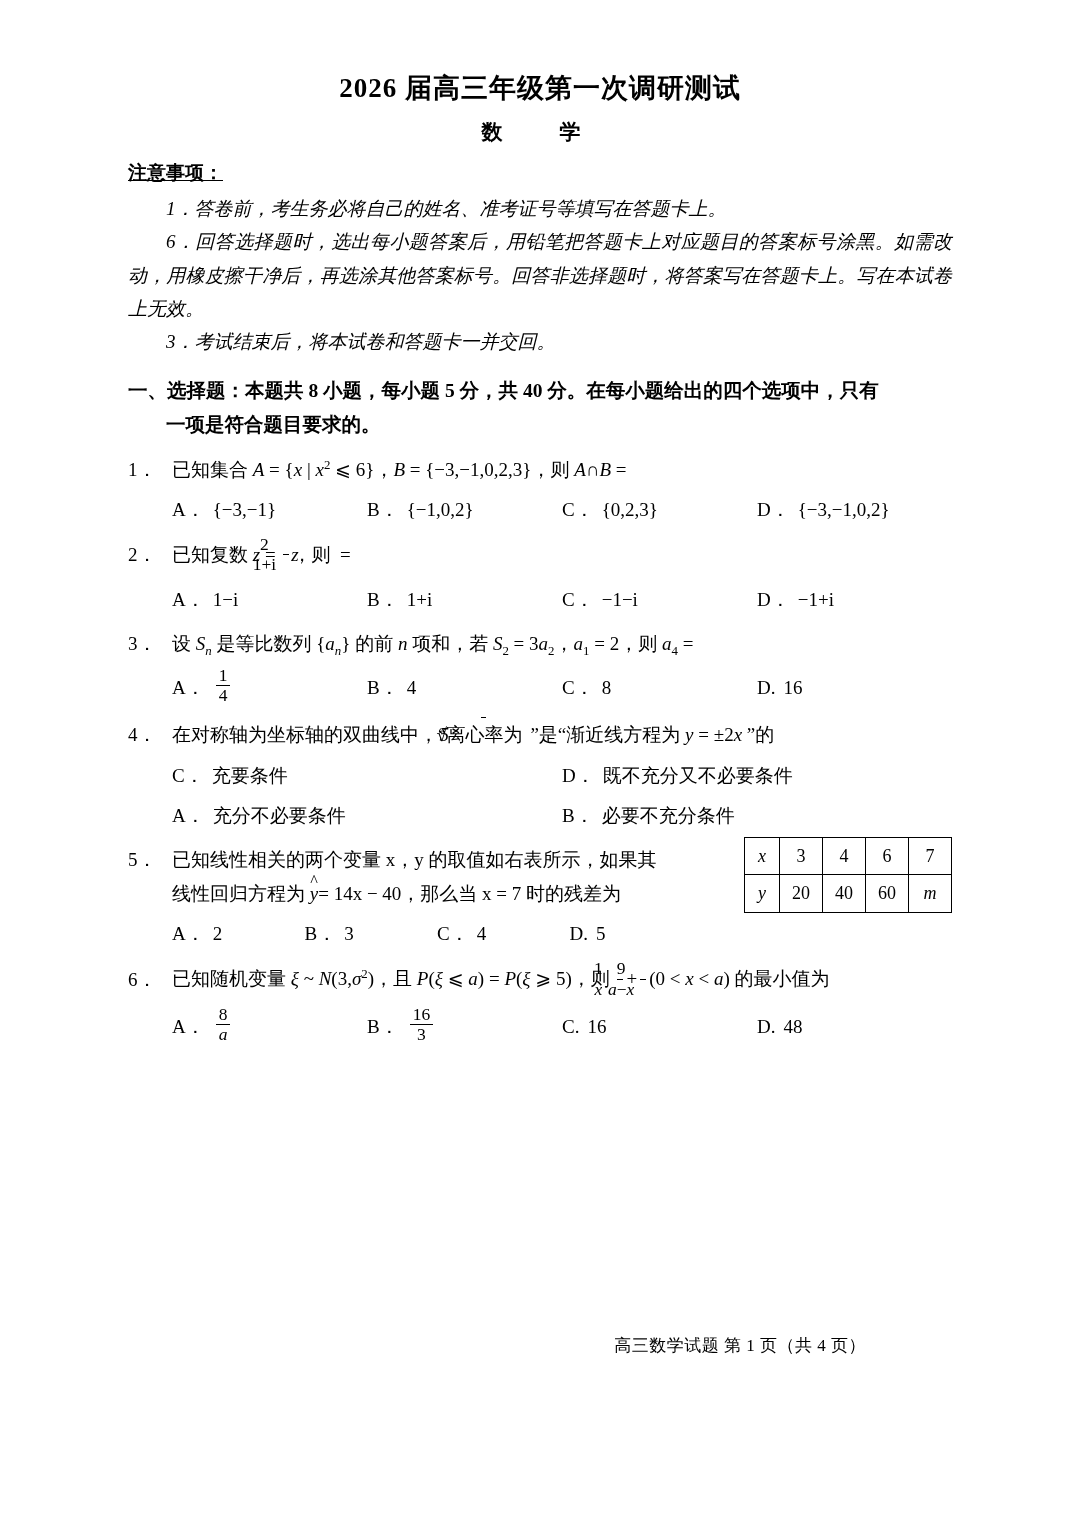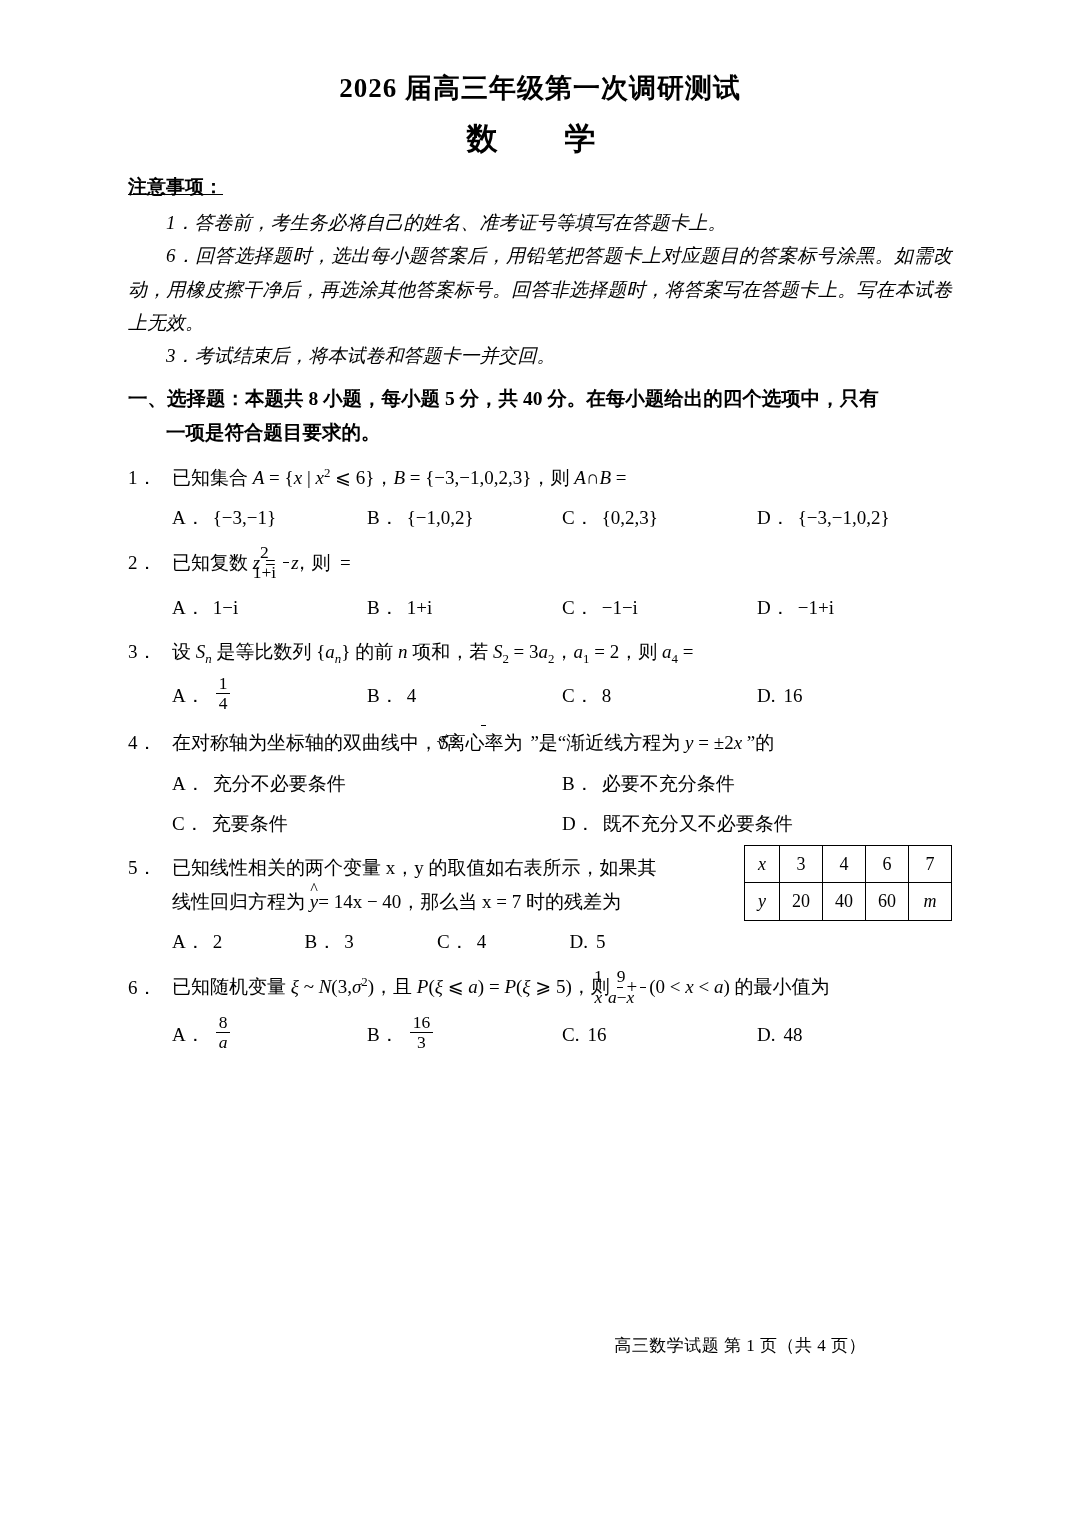--- a/index.html
+++ b/index.html
@@ -30,21 +30,21 @@
   }
   .doc-title {
     text-align: center;
     font-size: 27px;
     font-weight: bold;
     letter-spacing: 1px;
     margin: 0 0 4px 0;
   }
   .doc-subject {
     text-align: center;
-    font-size: 31px;
+    font-size: 21px;
     font-weight: bold;
     letter-spacing: 18px;
     margin: 12px 0 14px 0;
   }
   .notice-head {
     font-size: 19px;
     font-weight: bold;
     margin: 0 0 6px 0;
     text-decoration: underline;
   }
@@ -53,21 +53,21 @@
     line-height: 1.75;
     text-indent: 38px;
     margin: 0;
     text-align: justify;
     font-style: italic;
   }
   .section-head {
     font-size: 19.5px;
     font-weight: bold;
     line-height: 1.75;
-    margin: 10px 0 2px 0;
+    margin: 16px 0 2px 0;
     text-align: justify;
   }
   .section-head .cont {
     display: block;
     text-indent: 38px;
   }
   .q {
     font-size: 19px;
     line-height: 1.8;
     margin: 10px 0 0 0;
@@ -276,26 +276,26 @@
             <span>16</span>
           </div>
       </div>
     </div>
 
     <div class="q">
       <div class="q-body">
         <span class="qnum">4．</span>在对称轴为坐标轴的双曲线中，“离心率为<span class="sqrt"><span class="sign">√</span><span class="radicand"><i>5</i></span></span>”是“渐近线方程为 <i>y</i> = ±2<i>x</i> ”的
       </div>
       <div class="opts2">
+        <div><span class="opt-label">C．</span><span>充要条件</span></div>
+        <div><span class="opt-label">D．</span><span>既不充分又不必要条件</span></div>
+      </div>
+      <div class="opts2">
         <div><span class="opt-label">A．</span><span>充分不必要条件</span></div>
         <div><span class="opt-label">B．</span><span>必要不充分条件</span></div>
-      </div>
-      <div class="opts2">
-        <div><span class="opt-label">C．</span><span>充要条件</span></div>
-        <div><span class="opt-label">D．</span><span>既不充分又不必要条件</span></div>
       </div>
     </div>
 
     <div class="q q5" style="position:relative;">
       <div class="q-body">
         <span class="qnum">5．</span><span>已知线性相关的两个变量 x，y 的取值如右表所示，如果其</span>
       </div>
       <div class="q-body" style="text-indent:0;">
         <span>线性回归方程为</span>
         <span class="hat-wrap"><span class="hat">^</span><i>y</i></span><span>= 14x − 40，那么当 x = 7 时的残差为</span>

